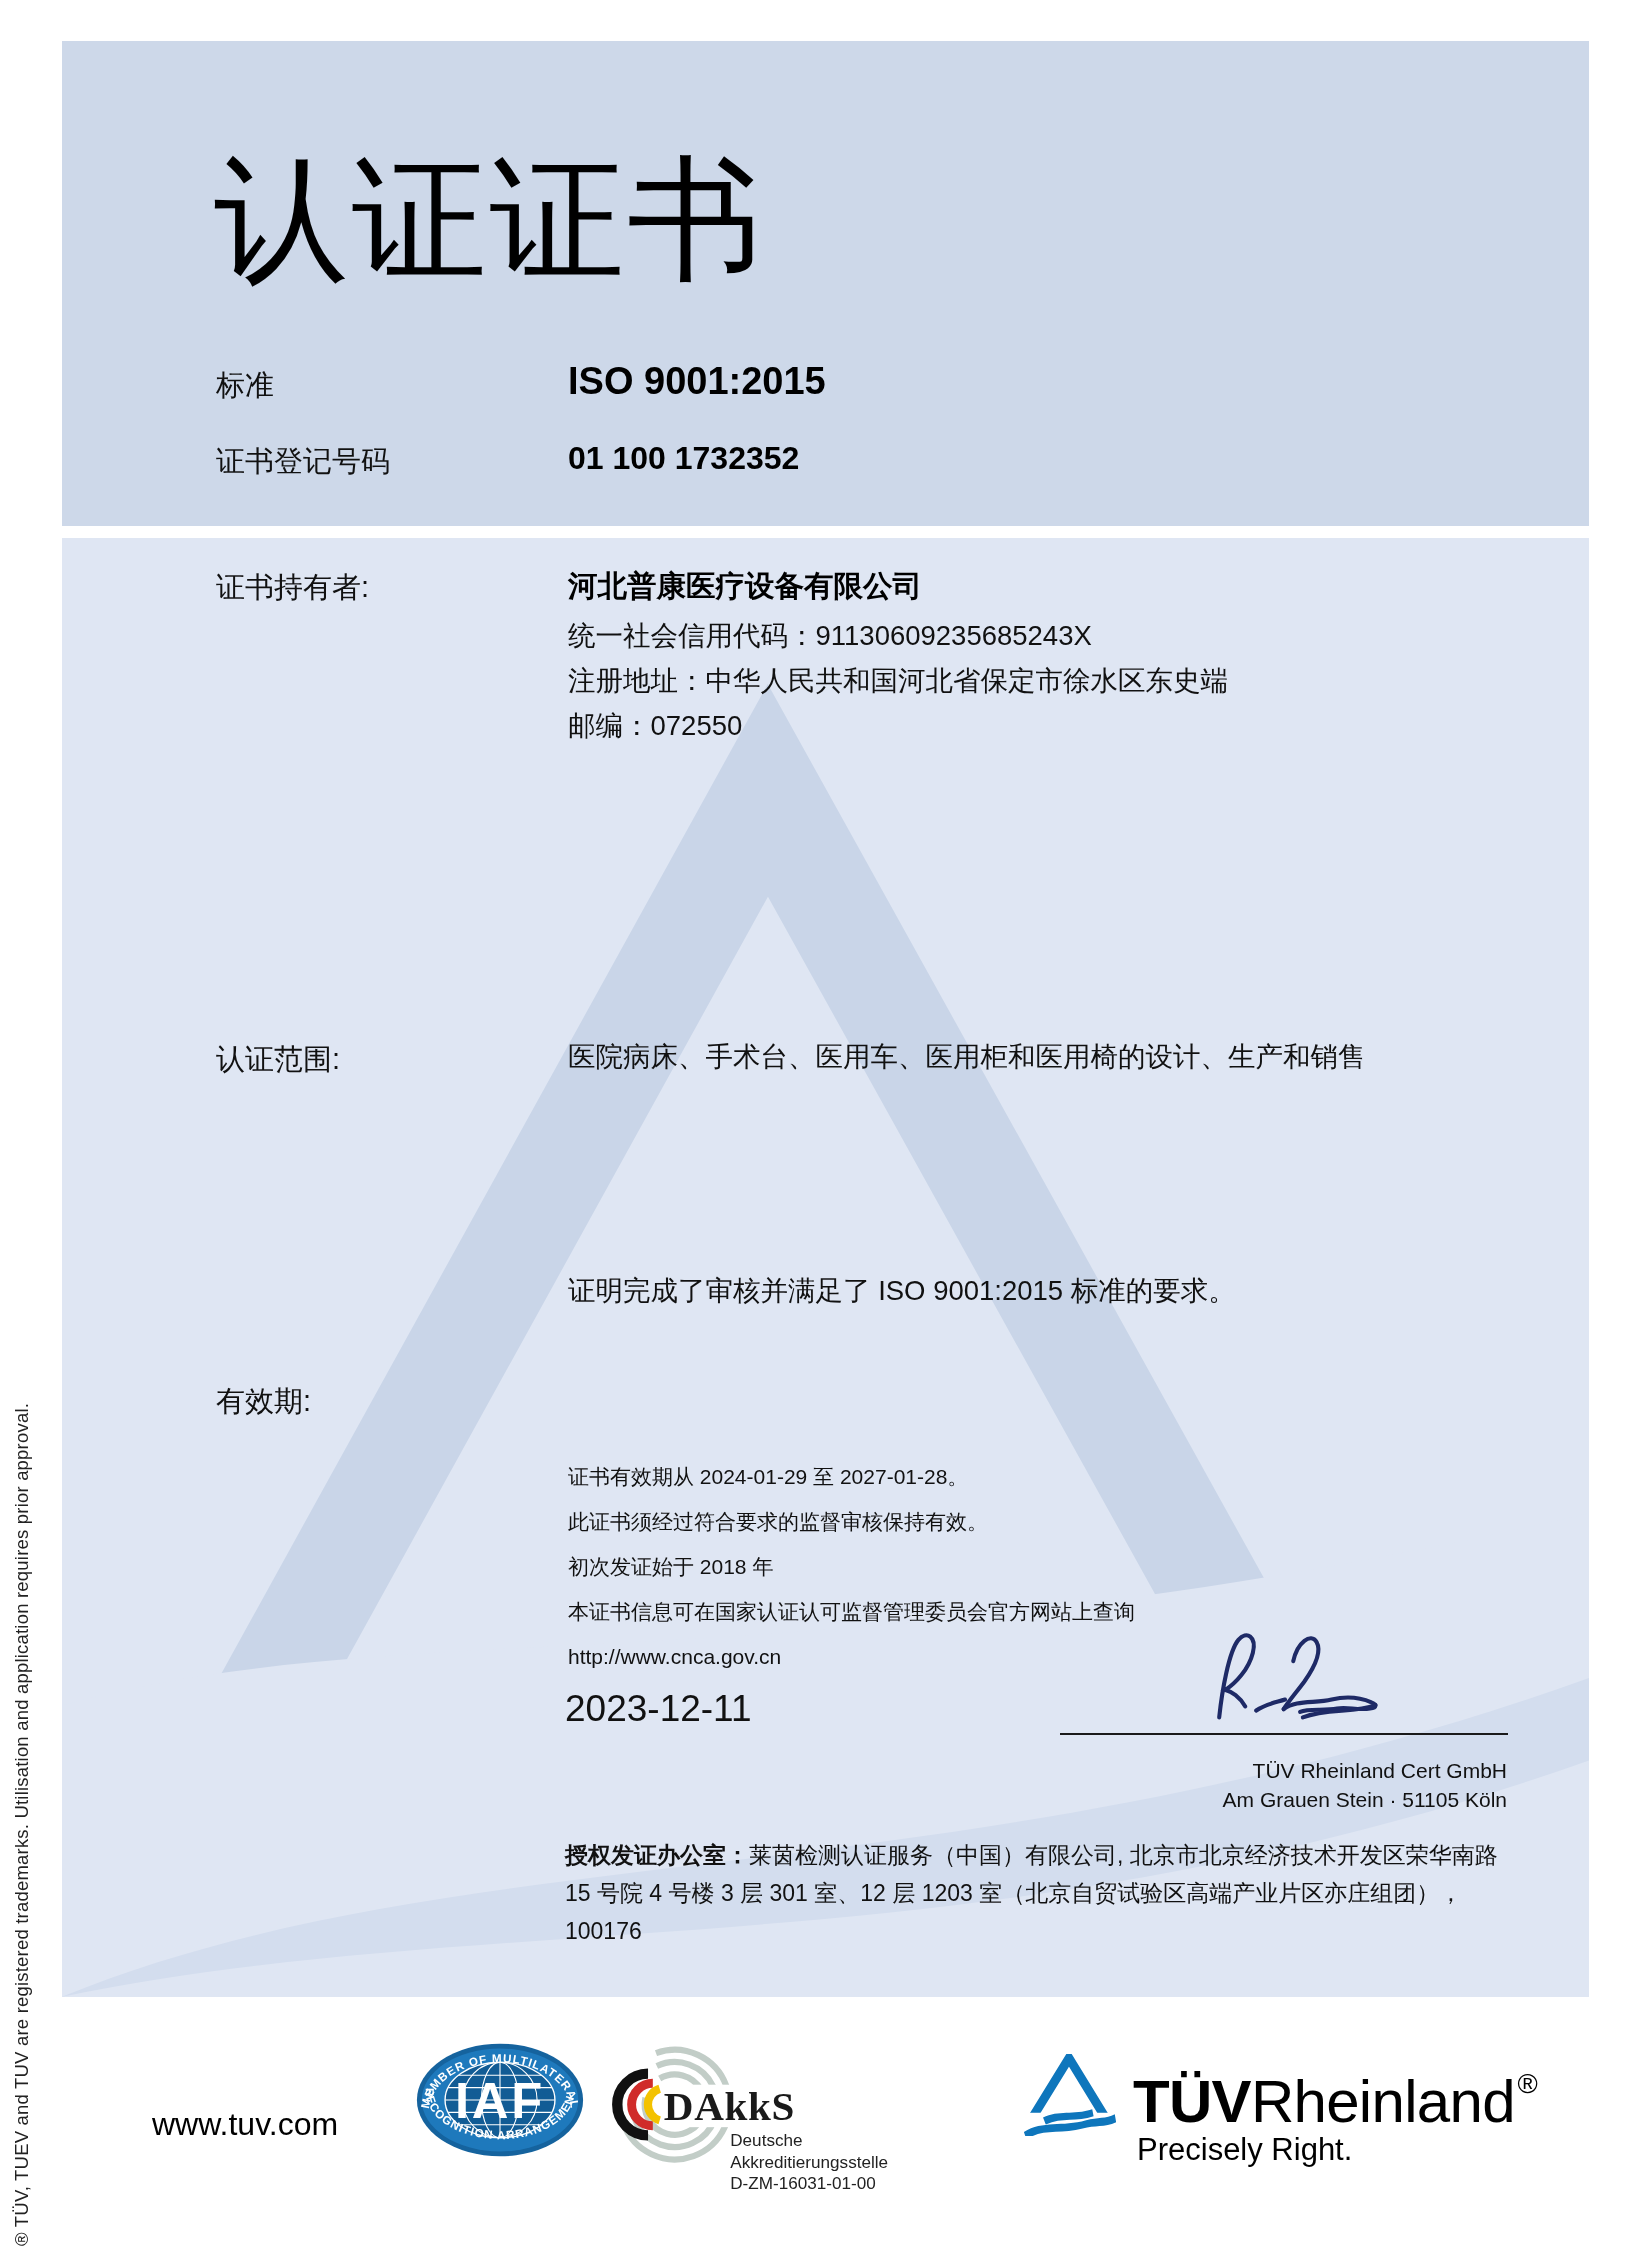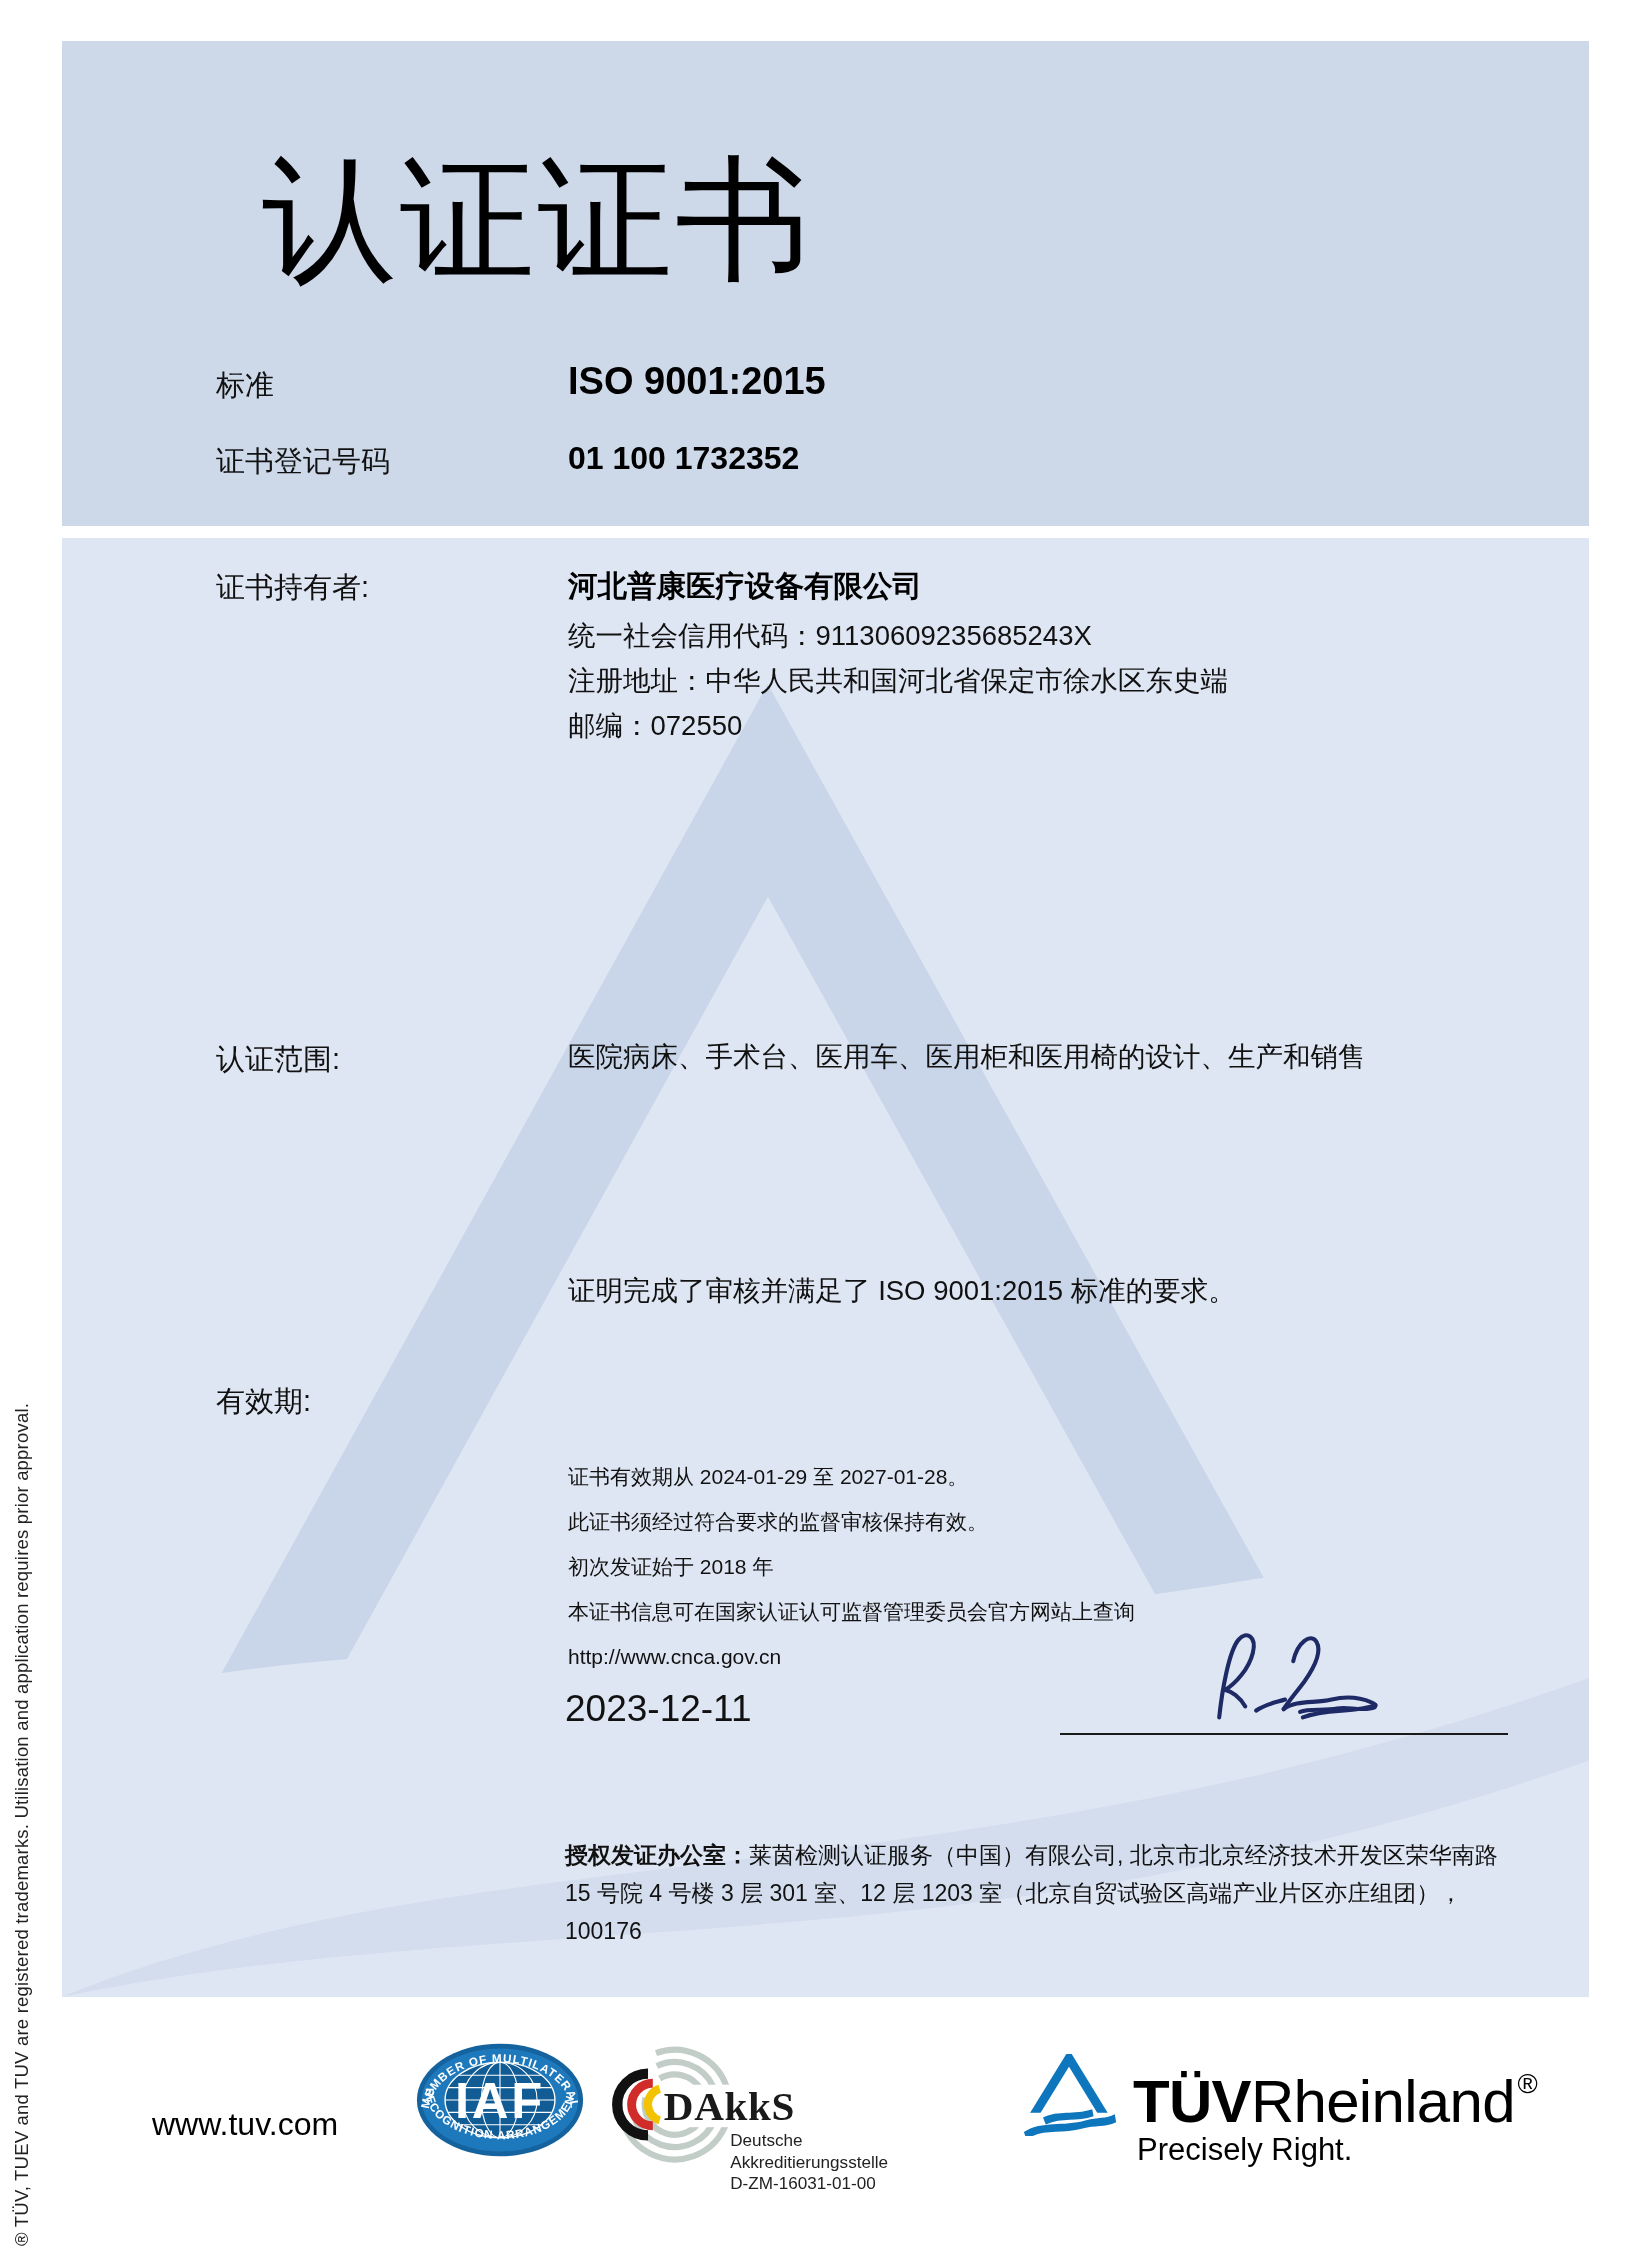--- a/index.html
+++ b/index.html
@@ -5,21 +5,21 @@
   html,body{margin:0;padding:0;background:#fff;}
   .page{position:relative;width:1651px;height:2250px;background:#fff;overflow:hidden;
         font-family:"Liberation Sans","DejaVu Sans",sans-serif;color:#111;}
   .abs{position:absolute;}
   .band-header{left:62px;top:41px;width:1527px;height:485px;background:#cdd8e9;}
   .band-body{left:62px;top:538px;width:1527px;height:1459px;background:#dfe6f3;}
   .wm{left:62px;top:538px;pointer-events:none;}
   .content{z-index:3;}
   .side-note{left:11px;top:2246px;width:1044px;transform:rotate(-90deg);transform-origin:0 0;
              font-size:18.5px;letter-spacing:0.2px;color:#222;}
-  .cert-title{left:214px;top:146px;font-size:135px;font-weight:500;letter-spacing:2.7px;line-height:1.1;color:#000;margin-left:48px;}
+  .cert-title{left:214px;top:146px;font-size:135px;font-weight:500;letter-spacing:2.7px;line-height:1.1;color:#000;}
   .lbl{font-size:29px;color:#111;}
   .std-lbl{left:216px;top:366px;}
   .std-val{left:568px;top:360px;font-size:38px;font-weight:700;color:#000;}
   .reg-lbl{left:216px;top:442px;}
   .reg-val{left:568px;top:440px;font-size:32px;font-weight:700;color:#000;}
   .holder-lbl{left:216px;top:568px;}
   .holder-name{left:568px;top:567px;font-size:29.5px;font-weight:700;color:#000;}
   .holder-lines{left:568px;top:613px;font-size:27.5px;line-height:45px;}
   .scope-lbl{left:216px;top:1040px;}
   .scope-val{left:568px;top:1039px;width:962px;font-size:27.5px;}
@@ -87,20 +87,24 @@
 
   <div class="abs content issue-date">2023-12-11</div>
   <svg class="abs content sig-svg" width="196" height="96" viewBox="0 0 280 140" fill="none" stroke="#1e2a66" stroke-width="6" stroke-linecap="round">
     <path d="M28,126 C32,88 42,30 56,13 C68,-1 83,8 77,32 C71,56 52,76 37,86 C46,88 58,96 66,110"></path>
     <path d="M82,116 C96,106 112,104 124,100"></path>
     <path d="M136,44 C142,16 162,2 170,16 C178,30 166,54 152,74 C140,90 128,104 122,114"></path>
     <path d="M122,114 C140,100 168,106 192,100 C216,94 236,98 250,104 C258,107 258,112 248,113 C230,116 214,110 200,113 C180,117 160,112 146,118"></path>
     <path d="M150,126 C185,112 225,120 256,108"></path>
   </svg>
   <div class="abs content sig-line"></div>
+  <div class="abs content signer">
+    <div>TÜV Rheinland Cert GmbH</div>
+    <div>Am Grauen Stein · 51105 Köln</div>
+  </div>
 
   <div class="abs content office">
     <div><span class="b">授权发证办公室：</span><span>莱茵检测认证服务（中国）有限公司, 北京市北京经济技术开发区荣华南路</span></div>
     <div>15 号院 4 号楼 3 层 301 室、12 层 1203 室（北京自贸试验区高端产业片区亦庄组团），</div>
     <div>100176</div>
   </div>
 
   <div class="abs content website">www.tuv.com</div>
 
   <svg class="abs content iaf-svg" width="168" height="114" viewBox="0 0 244 166">

